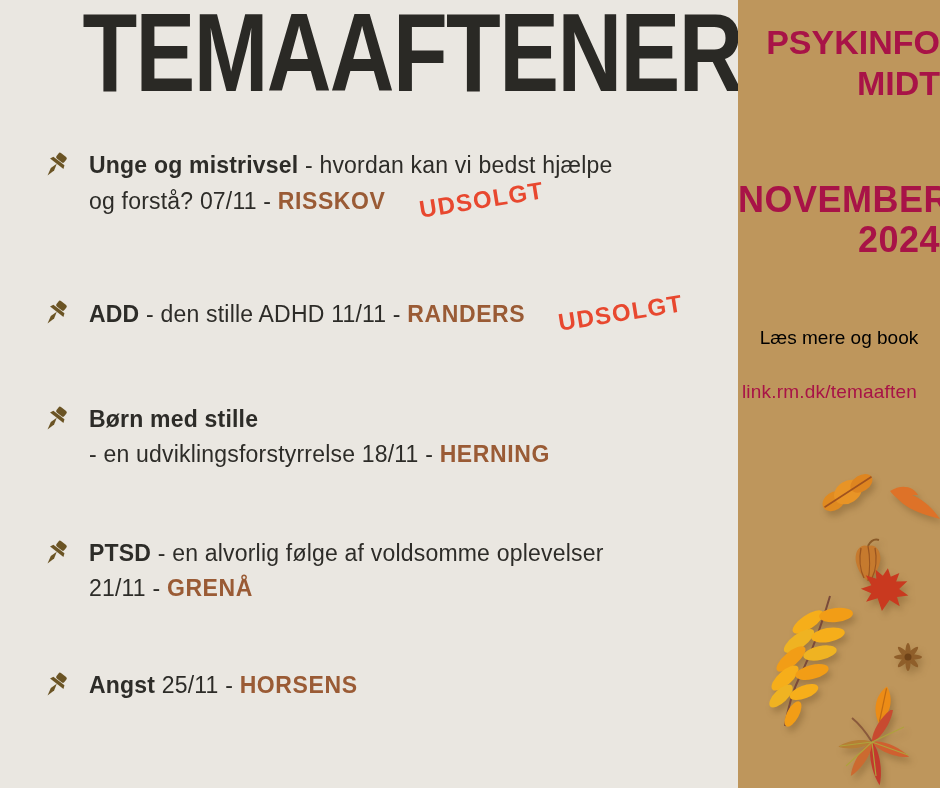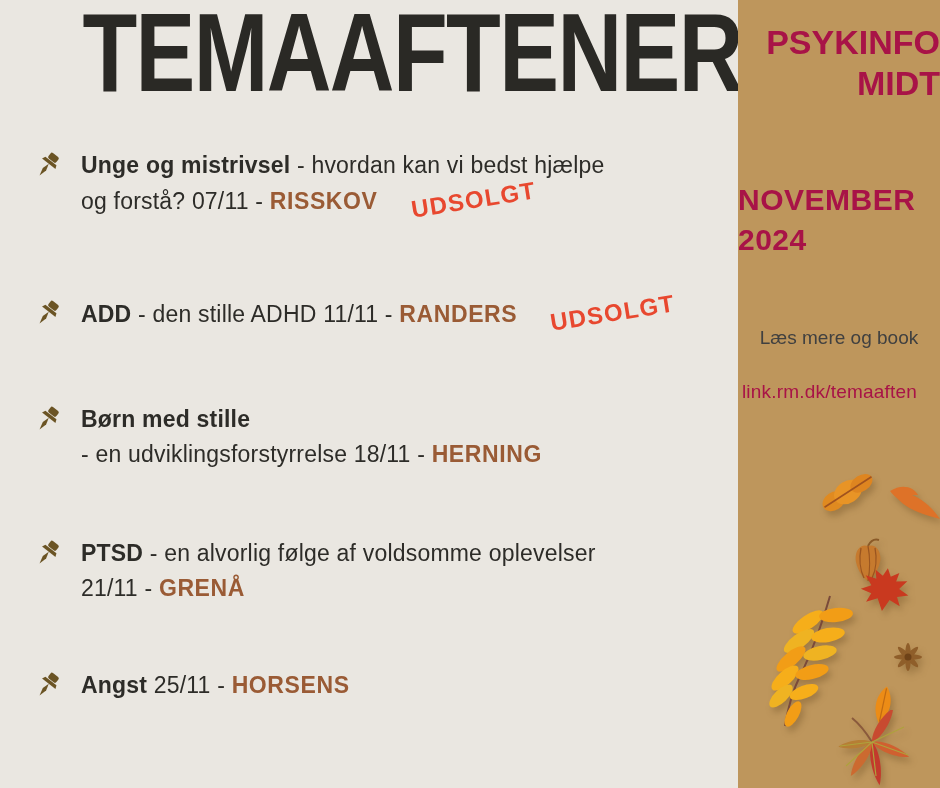--- a/index.html
+++ b/index.html
@@ -8,37 +8,37 @@
   .left-panel{position:absolute;left:0;top:0;width:738px;height:788px;background:#EAE7E1;}
   .right-panel{position:absolute;left:738px;top:0;width:202px;height:788px;background:#BE965C;overflow:hidden;}
 
   
   .title{position:absolute;left:0;top:2px;width:738px;margin:0;text-align:center;}
   .title-inner{display:inline-block;font-size:112px;line-height:102px;font-weight:700;
                letter-spacing:-2px;color:#2A2925;transform:scaleX(0.8);transform-origin:center top;
                font-family:"Liberation Sans",sans-serif;}
 
   
-  .event{position:absolute;left:7px;display:flex;align-items:flex-start;padding-left:26px;width:700px;}
+  .event{position:absolute;left:15px;display:flex;align-items:flex-start;padding-left:26px;width:700px;}
   .pin{flex:0 0 auto;margin-right:18px;margin-top:1px;}
   .event-text{font-size:23px;line-height:35px;letter-spacing:0.2px;}
   .event-text .b{font-weight:700;}
   .loc{font-weight:700;color:#9A5B35;letter-spacing:0.6px;}
   .soldout{display:inline-block;font-weight:700;font-size:24px;letter-spacing:1.2px;color:#E8482F;
            transform:rotate(-9deg) translateY(9px);transform-origin:left center;margin-left:32px;white-space:nowrap;}
 
   
   .brand{position:absolute;left:0;top:22px;width:202px;text-align:right;font-weight:700;
          font-size:34px;line-height:41px;color:#A81347;letter-spacing:0;}
   .presents{position:absolute;left:0;top:136px;width:202px;text-align:center;font-size:18px;
             font-weight:500;color:#1E1C18;letter-spacing:0.6px;}
-  .month{position:absolute;left:0;top:180px;width:202px;text-align:left;font-weight:700;
-         font-size:30px;line-height:40px;color:#A81347;letter-spacing:0.5px;}
+  .month{position:absolute;left:0;top:180px;width:202px;text-align:right;font-weight:700;
+         font-size:36px;line-height:40px;color:#A81347;letter-spacing:0.5px;}
   .cta{position:absolute;left:0;top:324px;width:202px;text-align:center;font-size:19px;
-       line-height:28px;font-weight:500;color:#404040;}
+       line-height:28px;font-weight:500;color:#000000;}
   .link{position:absolute;left:0;top:381px;width:183px;text-align:center;font-size:19px;
         font-weight:500;color:#A81347;text-decoration:none;letter-spacing:0.2px;cursor:pointer;}
 
   
   .leaf{position:absolute;filter:drop-shadow(3px 5px 3px rgba(92,62,22,0.30));}
 </style>
 </head>
 <body>
 
 <div class="poster">

